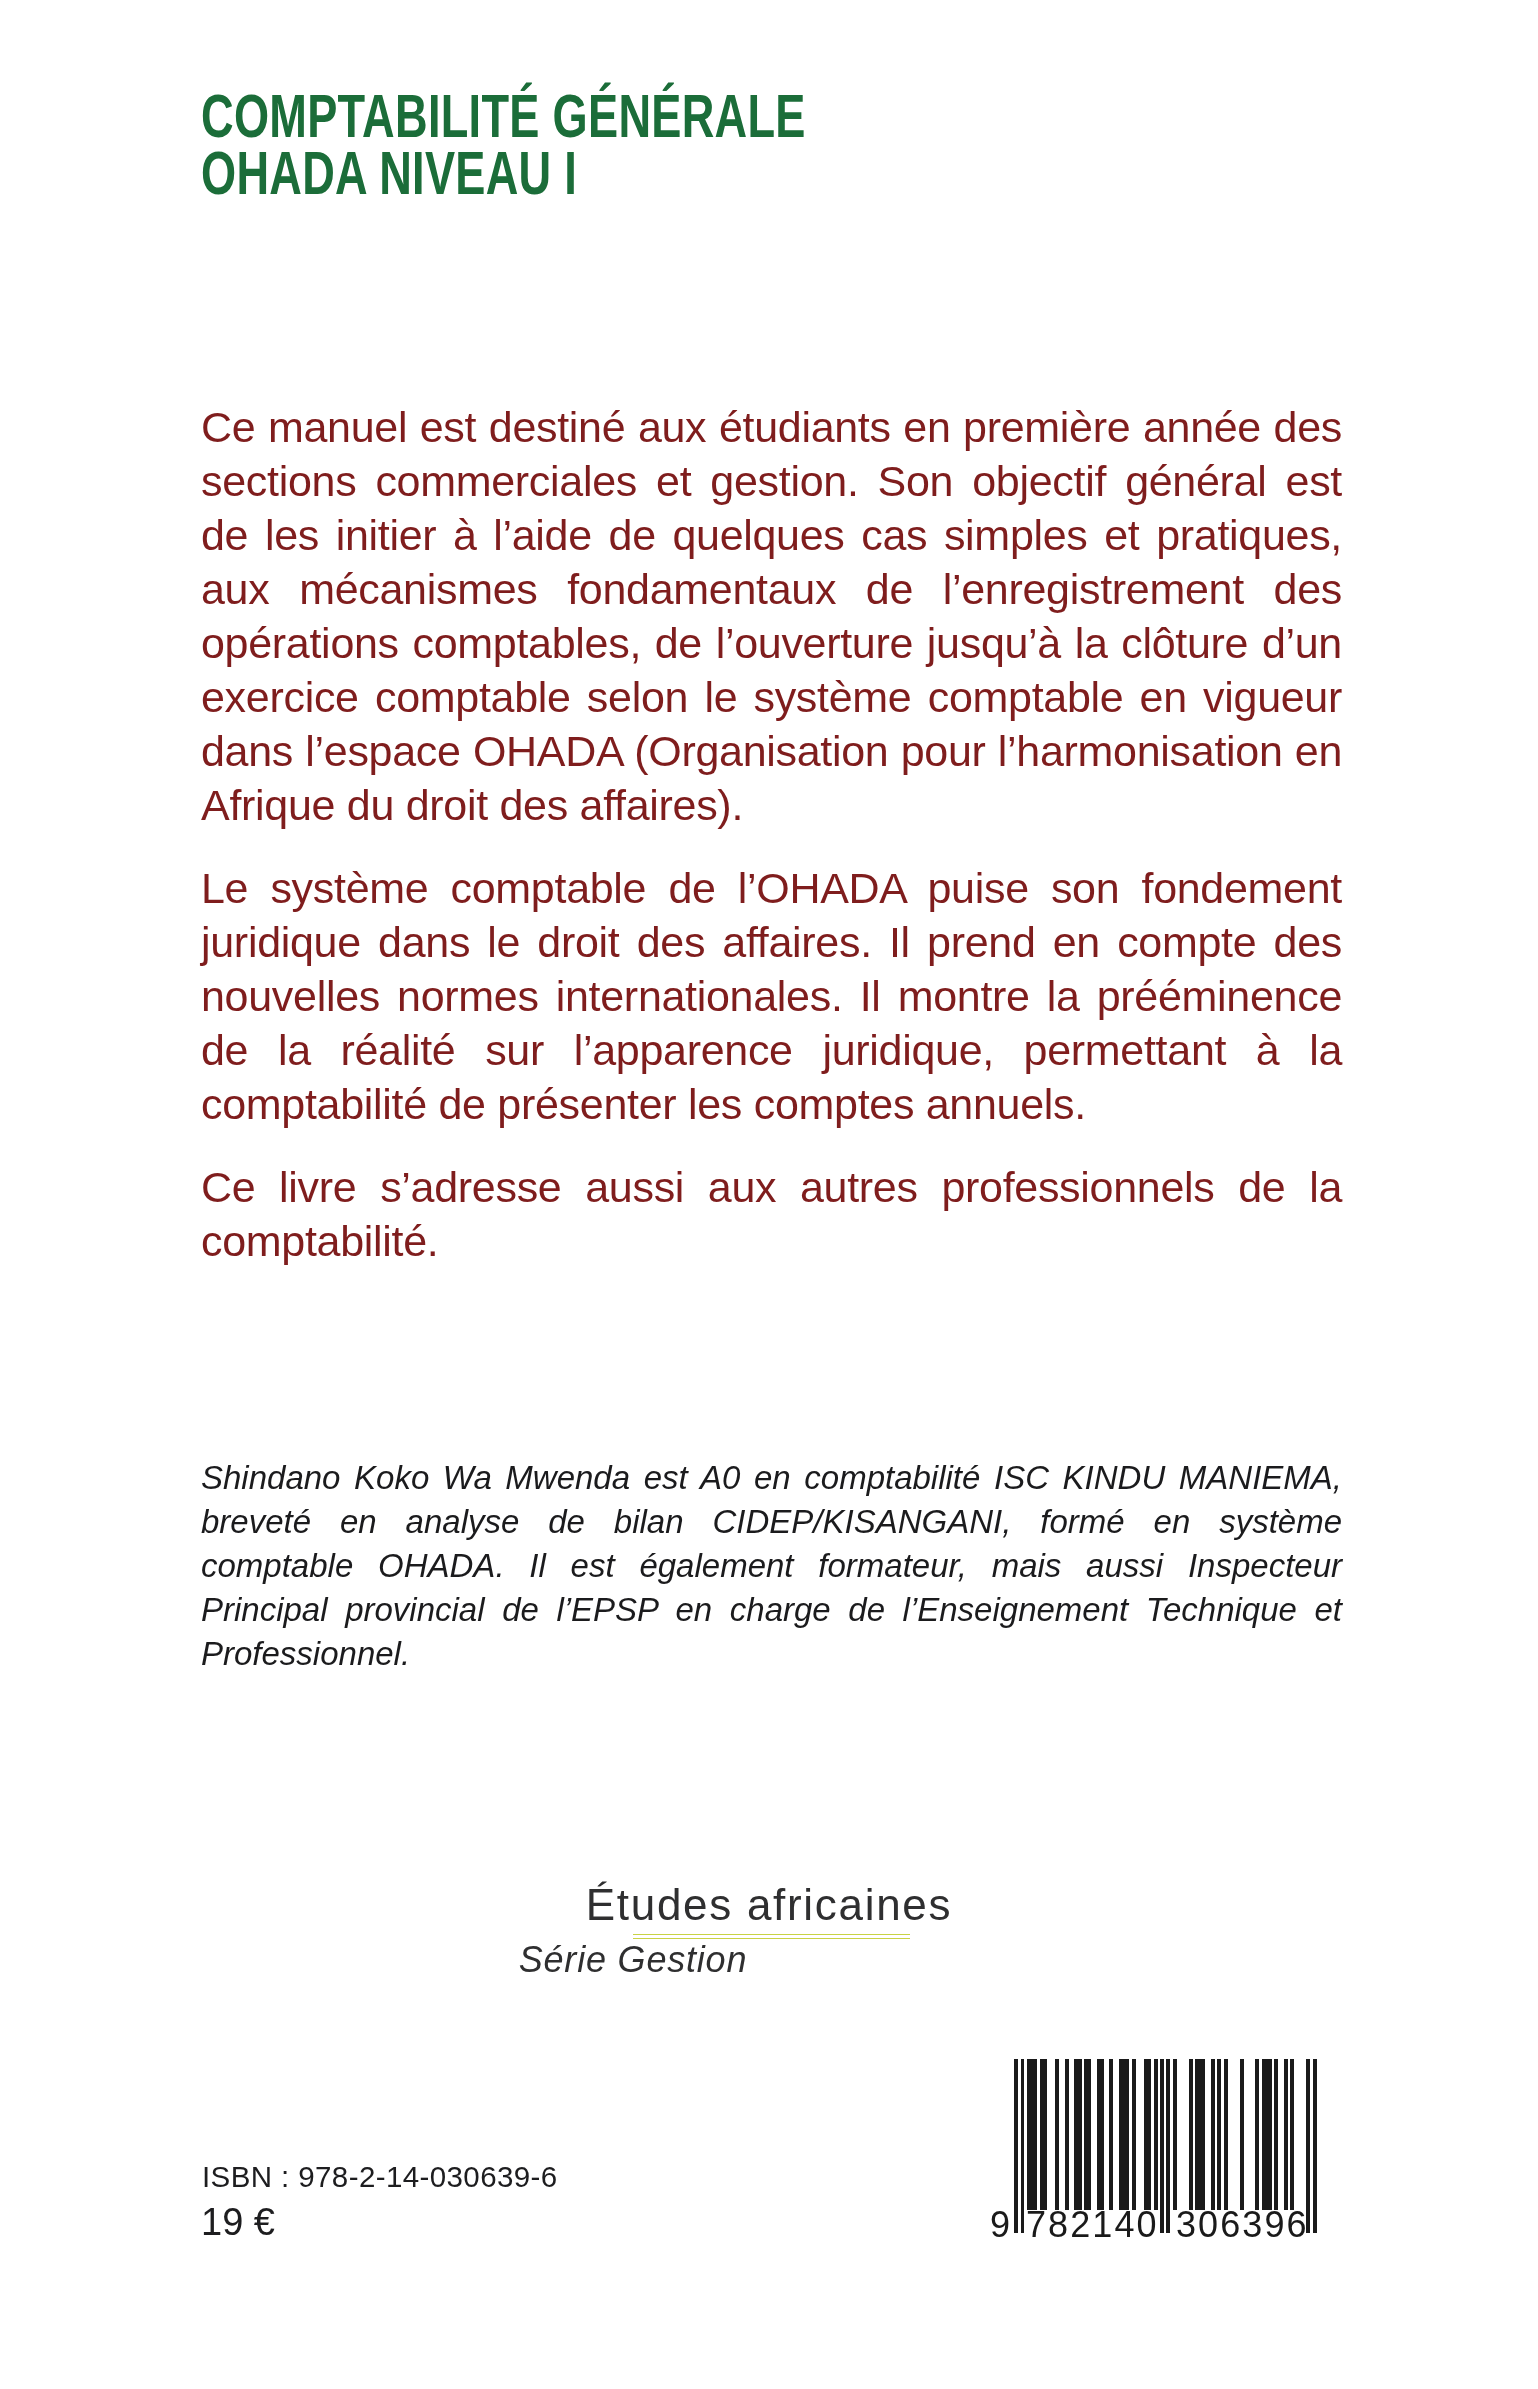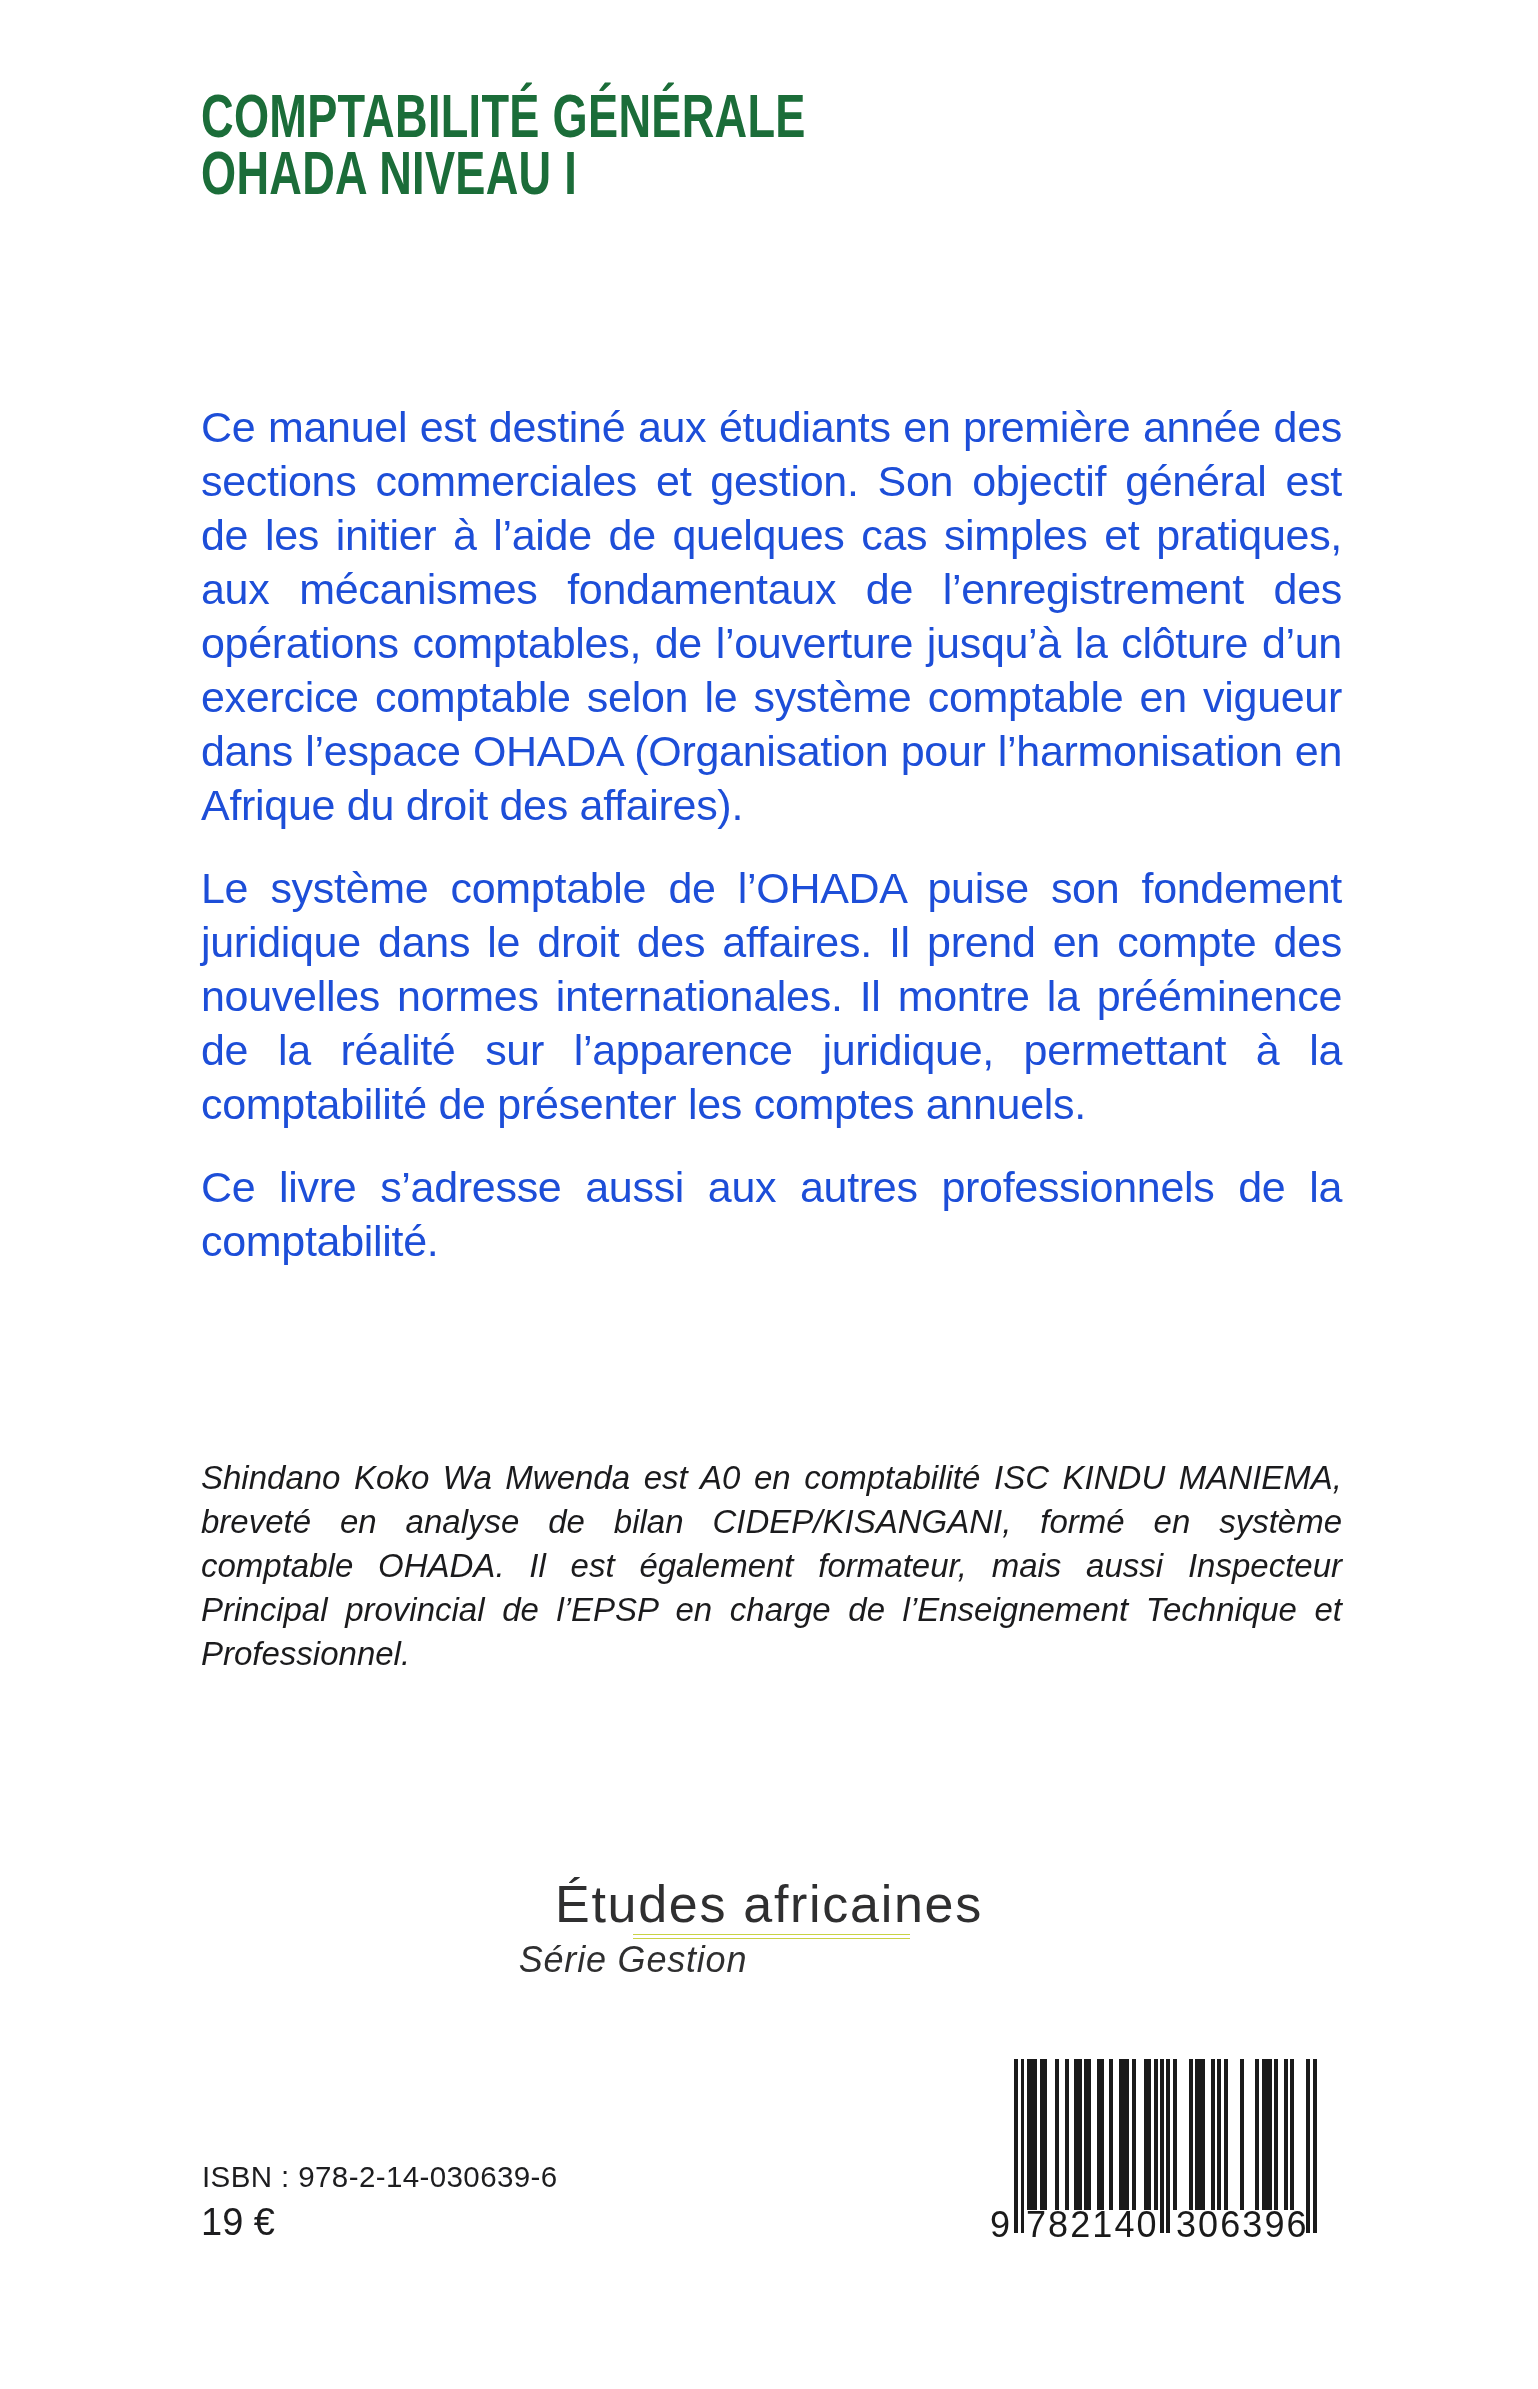--- a/index.html
+++ b/index.html
@@ -26,40 +26,40 @@
     white-space: nowrap;
   }
   .synopsis {
     position: absolute;
     left: 201px; top: 400px;
     width: 1141px;
     font-size: 43px;
     line-height: 54px;
     letter-spacing: -0.3px;
     text-align: justify;
-    color: #1d4ed8;
+    color: #7f1d1d;
   }
   .synopsis p { margin: 0 0 29px 0; }
   .author-note {
     position: absolute;
     left: 201px; top: 1456px;
     width: 1141px;
     font-size: 33px;
     line-height: 44px;
     font-style: italic;
     text-align: justify;
     color: #1b1b1d;
   }
   .author-note .bio-name { font-weight: normal; }
   .collection-name {
     position: absolute;
     left: 0; top: 1880px;
     width: 1538px;
     text-align: center;
-    font-size: 52px;
+    font-size: 44px;
     font-weight: 300;
     line-height: 49px;
     letter-spacing: 1.7px;
     color: #2f2f30;
   }
   .collection-rule {
     position: absolute;
     left: 633px; top: 1934px;
     width: 277px; height: 3.4px;
     border-top: 1.7px solid;

